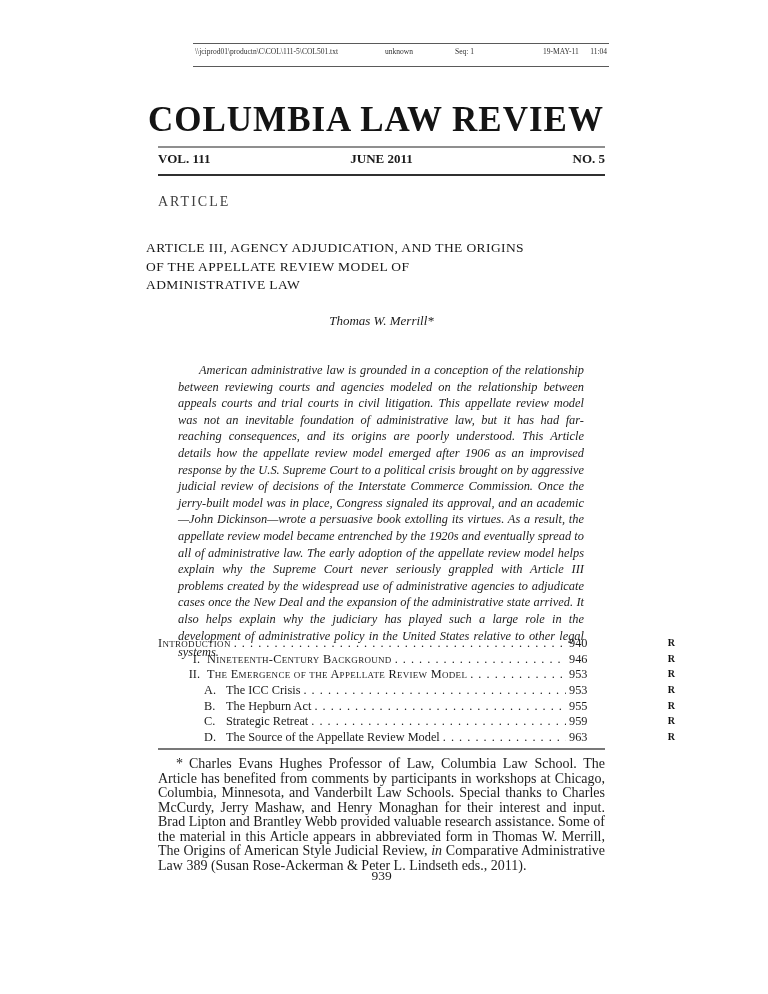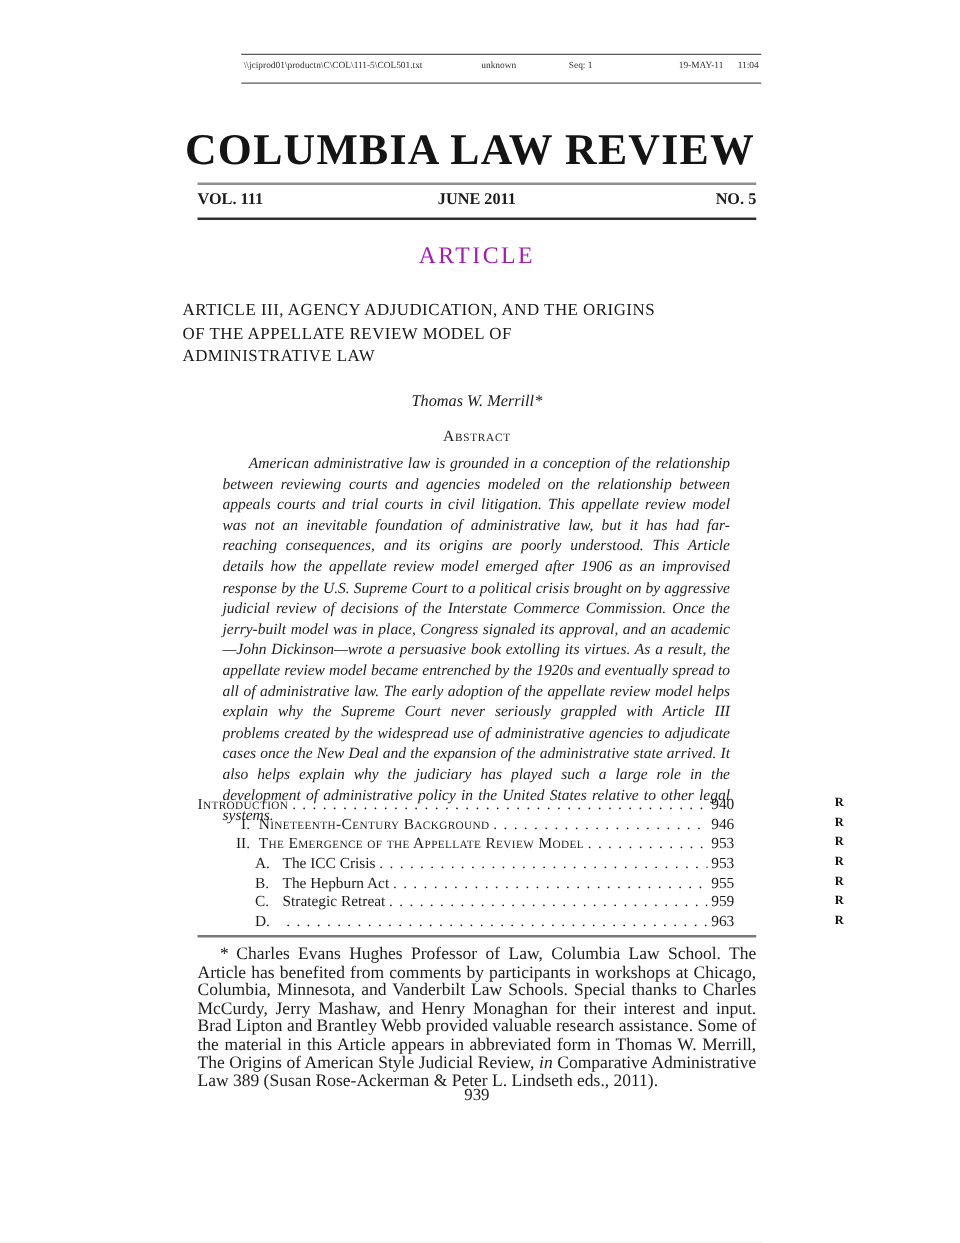--- a/index.html
+++ b/index.html
@@ -41,21 +41,21 @@
     position:absolute; top:151px; left:0; right:0; height:18px;
     font-size:13px; font-weight:700;
   }
   .vol-left { position:absolute; left:0; top:0; }
   .vol-center { position:absolute; left:0; right:0; top:0; text-align:center; }
   .vol-right { position:absolute; right:0; top:0; }
   .rule-b { position:absolute; top:174px; left:0; right:0; border-top:2px solid #303030; }
 
   .article-label {
     position:absolute; top:194px; left:0; right:0;
-    text-align:center; font-size:19px; letter-spacing:2px; color:#a21caf;
+    font-size:14px; letter-spacing:2px; color:#404040;
   }
 
   .art-title {
     position:absolute; top:239px; left:-12px; right:-12px;
     font-size:13.5px; line-height:18.5px; letter-spacing:0.4px;
     color:#181818;
   }
 
   .author {
     position:absolute; top:313px; left:0; right:0;
@@ -135,21 +135,20 @@
     <div class="article-label">ARTICLE</div>
 
     <div class="art-title">
       <div>ARTICLE III, AGENCY ADJUDICATION, AND THE ORIGINS</div>
       <div>OF THE APPELLATE REVIEW MODEL OF</div>
       <div>ADMINISTRATIVE LAW</div>
     </div>
 
     <div class="author">Thomas W. Merrill*</div>
 
-    <div class="abs-label">Abstract</div>
 
     <p class="abstract">American administrative law is grounded in a conception of the relationship between reviewing courts and agencies modeled on the relationship between appeals courts and trial courts in civil litigation.  This appellate review model was not an inevitable foundation of administrative law, but it has had far-reaching consequences, and its origins are poorly understood. This Article details how the appellate review model emerged after 1906 as an improvised response by the U.S. Supreme Court to a political crisis brought on by aggressive judicial review of decisions of the Interstate Commerce Commission.  Once the jerry-built model was in place, Congress signaled its approval, and an academic—John Dickinson—wrote a persuasive book extolling its virtues.  As a result, the appellate review model became entrenched by the 1920s and eventually spread to all of administrative law.  The early adoption of the appellate review model helps explain why the Supreme Court never seriously grappled with Article III problems created by the widespread use of administrative agencies to adjudicate cases once the New Deal and the expansion of the administrative state arrived.  It also helps explain why the judiciary has played such a large role in the development of administrative policy in the United States relative to other legal systems.</p>
 
     <div class="toc">
 
       <div class="toc-row lvl0">
         <span class="toc-label sc">Introduction</span>
         <span class="toc-dots"></span>
         <span class="toc-page">940</span>
         <span class="r-mark">R</span>
@@ -190,20 +189,21 @@
       <div class="toc-row lvl2">
         <span class="num">C.</span>
         <span class="toc-label">Strategic Retreat</span>
         <span class="toc-dots"></span>
         <span class="toc-page">959</span>
         <span class="r-mark">R</span>
       </div>
 
       <div class="toc-row lvl2">
         <span class="num">D.</span>
+        <span class="toc-label">The Source of the Appellate Review Model</span>
         <span class="toc-dots"></span>
         <span class="toc-page">963</span>
         <span class="r-mark">R</span>
       </div>
 
     </div>
 
     <div class="fn-rule"></div>
 
     <p class="footnote"><span class="fn-marker">*</span><span>Charles Evans Hughes Professor of Law, Columbia Law School.  The Article has benefited from comments by participants in workshops at Chicago, Columbia, Minnesota, and Vanderbilt Law Schools.  Special thanks to Charles McCurdy, Jerry Mashaw, and Henry Monaghan for their interest and input.  Brad Lipton and Brantley Webb provided valuable research assistance.  Some of the material in this Article appears in abbreviated form in Thomas W. Merrill, The Origins of American Style Judicial Review, </span><span class="fn-in">in</span><span> Comparative Administrative Law 389 (Susan Rose-Ackerman &amp; Peter L. Lindseth eds., 2011).</span></p>

